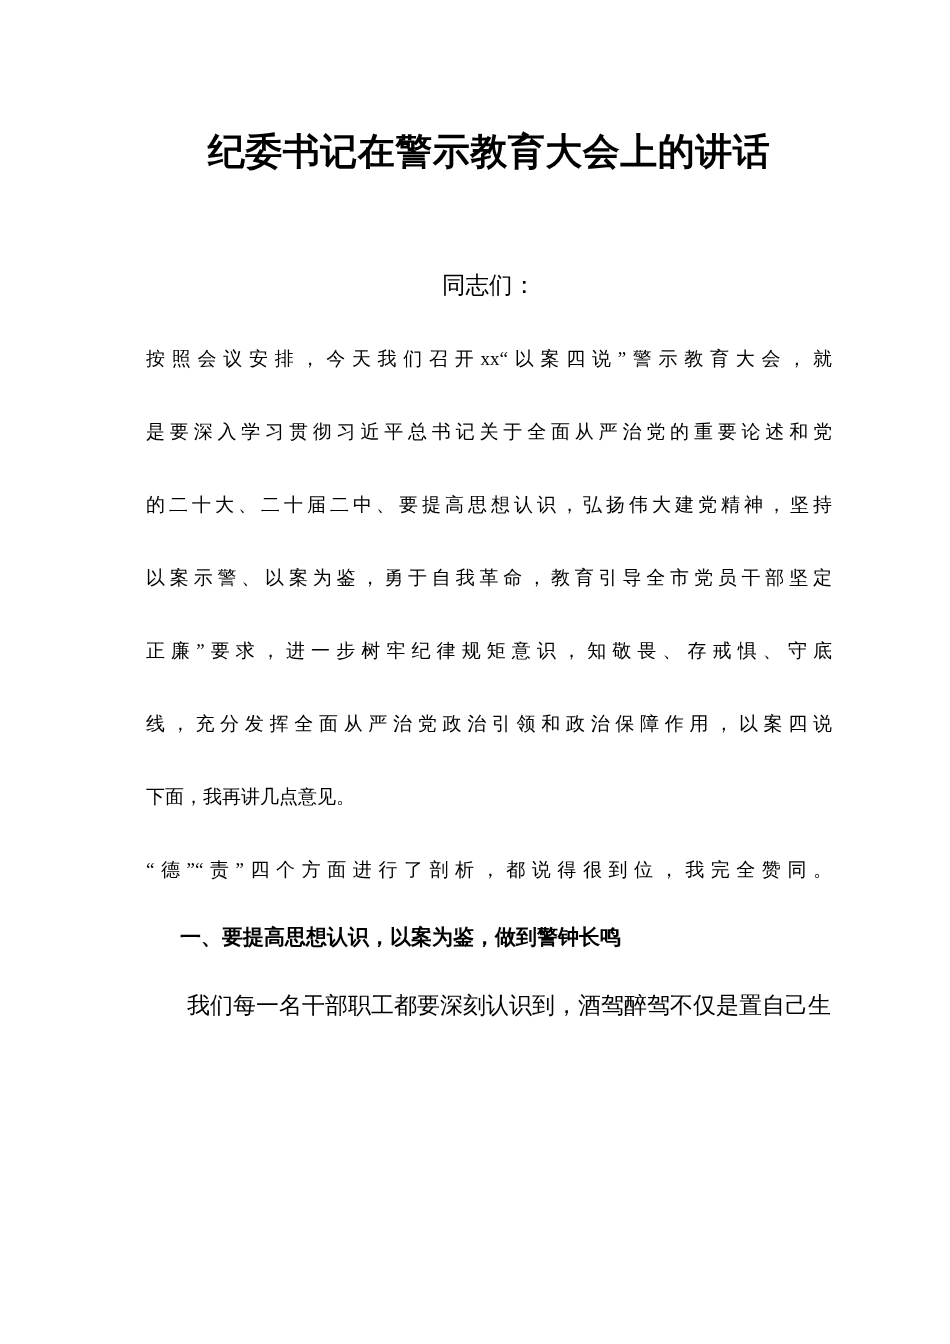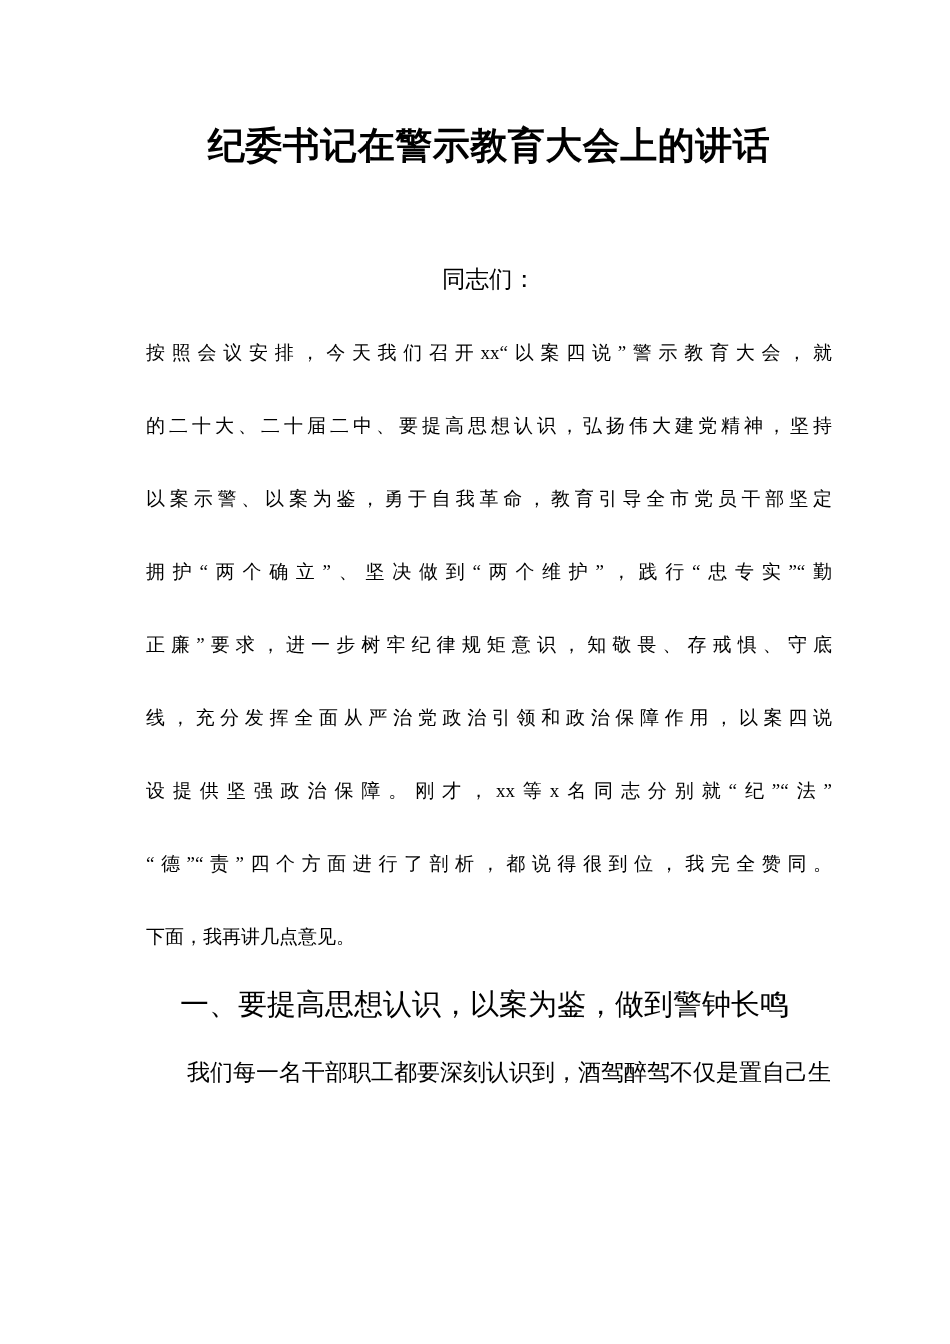--- a/index.html
+++ b/index.html
@@ -18,21 +18,21 @@
     width: 950px;
     height: 1344px;
     background: #ffffff;
     position: relative;
   }
   .content {
     width: 686px;
     margin-left: 146px;
   }
   .doc-title {
-    margin: 5px;
+    margin: 11px;
     padding-top: 104px;
     line-height: 74px;
     font-size: 37px;
     font-weight: bold;
     text-align: center;
     letter-spacing: 0.5px;
     white-space: nowrap;
   }
   .salutation {
     margin: 60px 0 0 0;
@@ -50,22 +50,22 @@
     text-align-last: justify;
     text-justify: inter-character;
   }
   .plain {
     text-align: left;
     text-align-last: left;
   }
   .section-heading {
     margin: 0;
     line-height: 62px;
-    font-size: 29px;
-    font-weight: normal;
+    font-size: 21px;
+    font-weight: bold;
     text-indent: 34px;
     white-space: nowrap;
   }
   .next-para-line {
     margin: 7px;
     line-height: 62px;
     font-size: 23px;
     text-indent: 34px;
     text-align: justify;
     text-align-last: justify;
@@ -78,28 +78,27 @@
 
 <div class="page">
   <div class="content">
 
     <h1 class="doc-title">纪委书记在警示教育大会上的讲话</h1>
 
     <p class="salutation">同志们：</p>
 
     <div>
       <div class="body-line just">按照会议安排，今天我们召开xx“以案四说”警示教育大会，就</div>
+      <div class="body-line just">是要深入学习贯彻习近平总书记关于全面从严治党的重要论述和党</div>
       <div class="body-line just">的二十大、二十届二中、要提高思想认识，弘扬伟大建党精神，坚持</div>
       <div class="body-line just">以案示警、以案为鉴，勇于自我革命，教育引导全市党员干部坚定</div>
-      <div class="body-line just">拥护“两个确立”、坚决做到“两个维护”，践行“忠专实”“勤</div>
       <div class="body-line just">正廉”要求，进一步树牢纪律规矩意识，知敬畏、存戒惧、守底</div>
       <div class="body-line just">线，充分发挥全面从严治党政治引领和政治保障作用，以案四说</div>
-      <div class="body-line just">设提供坚强政治保障。刚才，xx等x名同志分别就“纪”“法”</div>
+      <div class="body-line plain">下面，我再讲几点意见。</div>
       <div class="body-line just">“德”“责”四个方面进行了剖析，都说得很到位，我完全赞同。</div>
-      <div class="body-line plain">下面，我再讲几点意见。</div>
     </div>
 
     <h2 class="section-heading">一、要提高思想认识，以案为鉴，做到警钟长鸣</h2>
 
     <p class="next-para-line">我们每一名干部职工都要深刻认识到，酒驾醉驾不仅是置自己生</p>
 
   </div>
 </div>
 
 </body></html>

